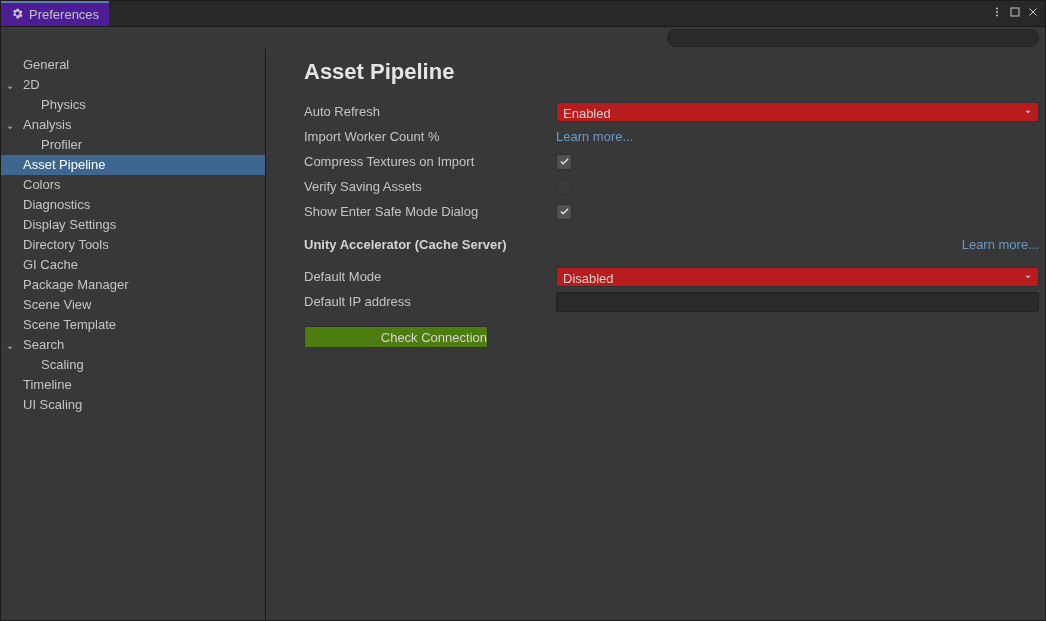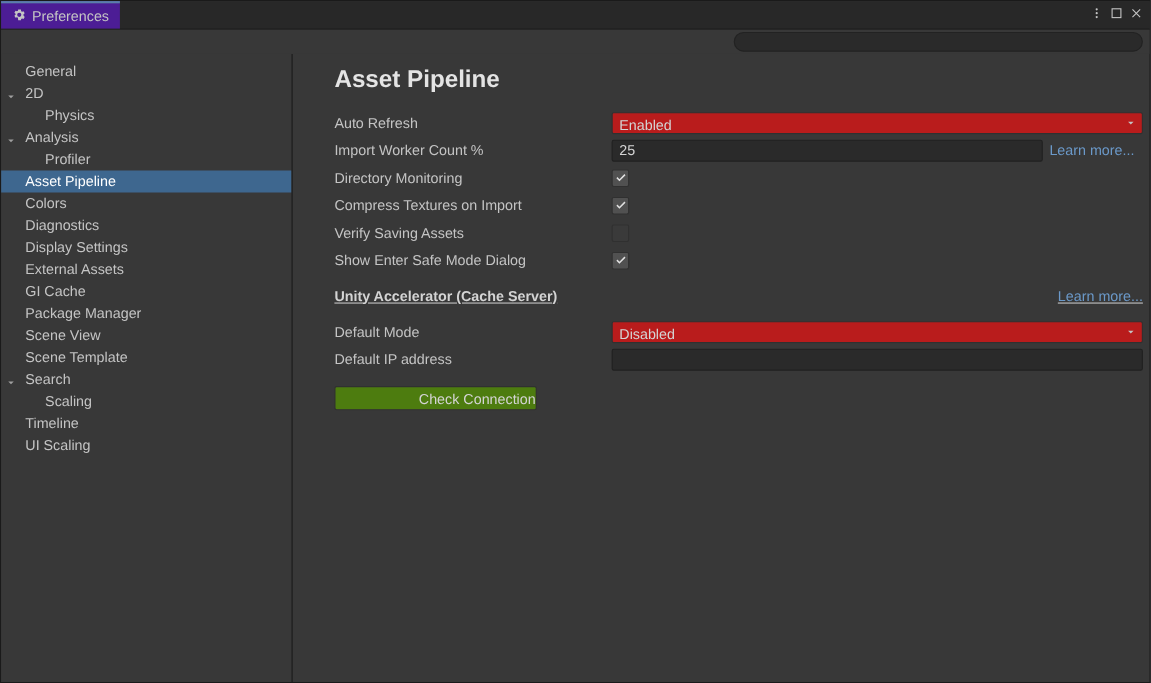--- a/index.html
+++ b/index.html
@@ -158,21 +158,20 @@
   .checkbox.unchecked { background: #3a3a3a; }
   .checkbox svg { width: 11px; height: 11px; fill: #e0e0e0; }
   .link { color: #6b99c9; font-size: 13px; white-space: nowrap; }
   .section-header {
     display: flex;
     align-items: center;
     justify-content: space-between;
     margin-top: 8px;
     margin-bottom: 8px;
     height: 24px;
-    text-decoration: underline;
   }
   .section-header .title {
     font-weight: bold;
     font-size: 13px;
     color: #d4d4d4;
   }
   .button {
     width: 184px;
     height: 22px;
     background: #4d7c0f;
@@ -242,21 +241,21 @@
             </svg></span><span>2D</span></div>
         <div class="side-item depth1"><span>Physics</span></div>
         <div class="side-item"><span class="expander"><svg viewBox="0 0 24 24">
               <path d="M6 9l6 6 6-6"></path>
             </svg></span><span>Analysis</span></div>
         <div class="side-item depth1"><span>Profiler</span></div>
         <div class="side-item selected"><span>Asset Pipeline</span></div>
         <div class="side-item"><span>Colors</span></div>
         <div class="side-item"><span>Diagnostics</span></div>
         <div class="side-item"><span>Display Settings</span></div>
-        <div class="side-item"><span>External Assets</span></div>
+        <div class="side-item"><span>Directory Tools</span></div>
         <div class="side-item"><span>GI Cache</span></div>
         <div class="side-item"><span>Package Manager</span></div>
         <div class="side-item"><span>Scene View</span></div>
         <div class="side-item"><span>Scene Template</span></div>
         <div class="side-item"><span class="expander"><svg viewBox="0 0 24 24">
               <path d="M6 9l6 6 6-6"></path>
             </svg></span><span>Search</span></div>
         <div class="side-item depth1"><span>Scaling</span></div>
         <div class="side-item"><span>Timeline</span></div>
         <div class="side-item"><span>UI Scaling</span></div>
@@ -275,35 +274,24 @@
                   <path d="M6 9l6 6 6-6"></path>
                 </svg>
               </span>
           </div>
         </div>
       </div>
 
       <div class="row">
         <div class="row-label">Import Worker Count %</div>
         <div class="row-control">
-          <input class="text-input" style="max-width: 392px;" value="25">
           <a class="link">Learn more...</a>
         </div>
       </div>
 
-      <div class="row">
-        <div class="row-label">Directory Monitoring</div>
-        <div class="row-control">
-          <div class="checkbox">
-            <svg viewBox="0 0 24 24">
-                <path d="M4 12l5 5L20 6" fill="none" stroke="#e0e0e0" stroke-width="3"></path>
-              </svg>
-          </div>
-        </div>
-      </div>
 
       <div class="row">
         <div class="row-label">Compress Textures on Import</div>
         <div class="row-control">
           <div class="checkbox">
             <svg viewBox="0 0 24 24">
                 <path d="M4 12l5 5L20 6" fill="none" stroke="#e0e0e0" stroke-width="3"></path>
               </svg>
           </div>
         </div>

